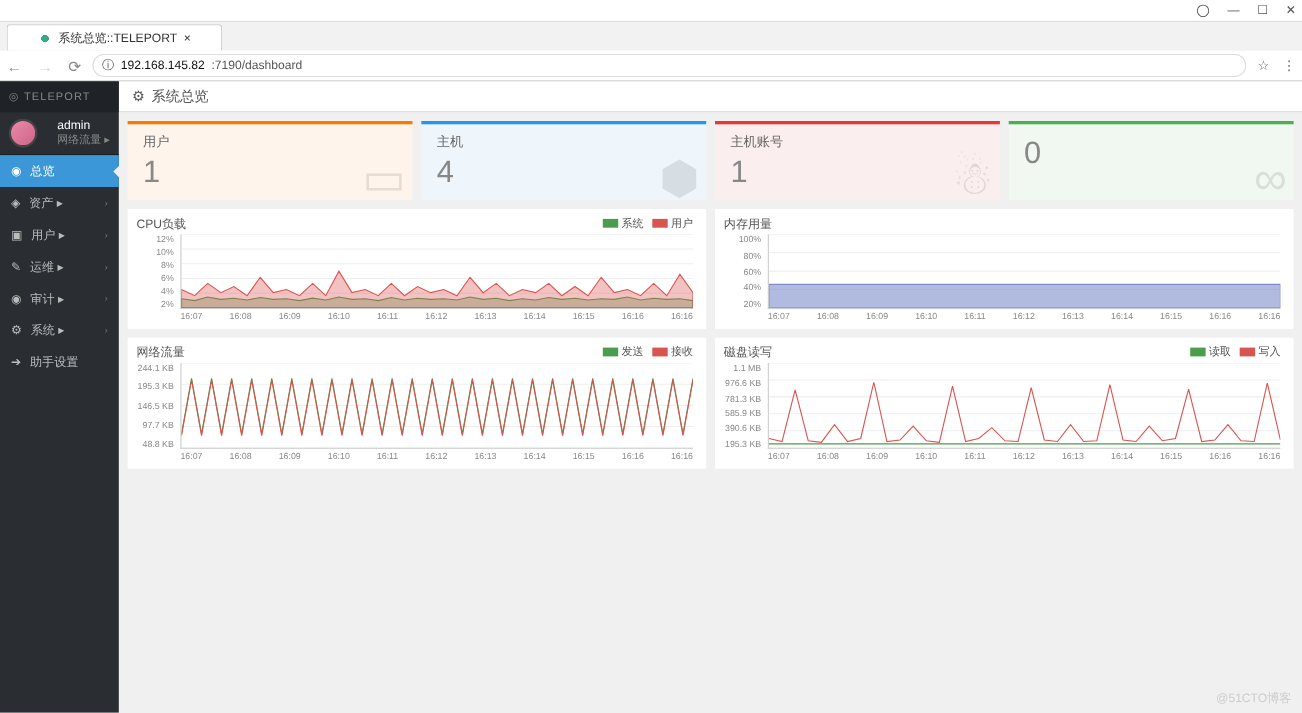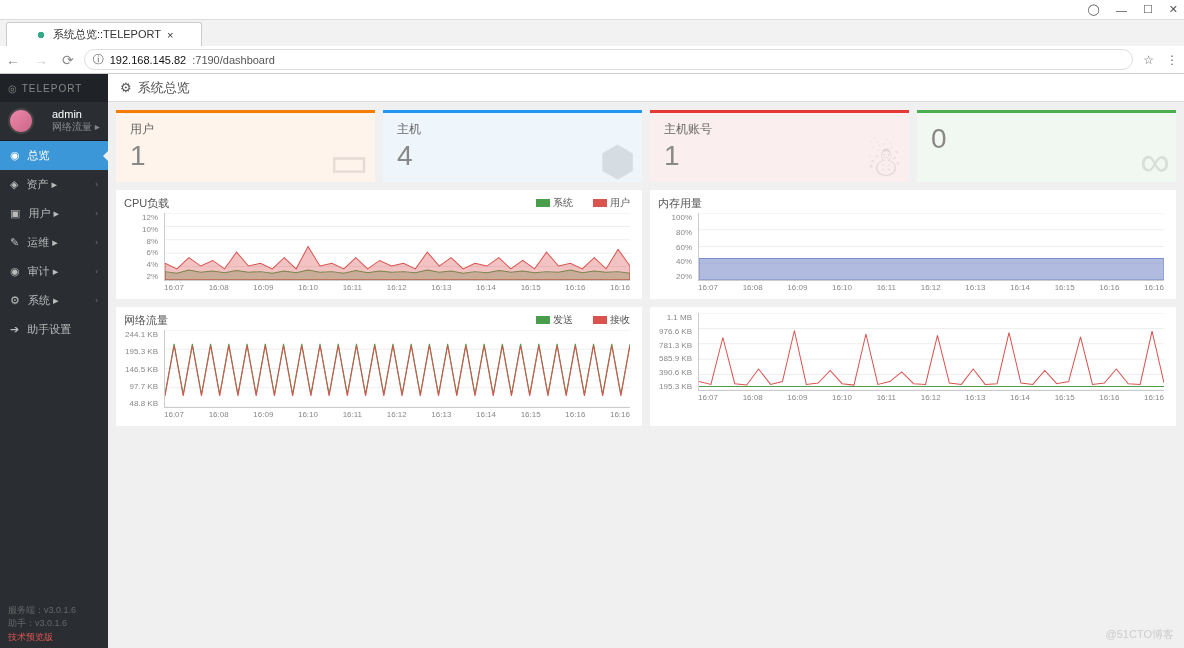--- a/index.html
+++ b/index.html
@@ -38,21 +38,21 @@
 .card.blue{border-color:#2196f3;background:#eef6fc}
 .card.red{border-color:#e53935;background:#fbeeee}
 .card.green{border-color:#4caf50;background:#f0f8f1}
 .card .label{font-size:12px;color:#666}
 .card .num{font-size:28px;color:#888;font-weight:300;margin-top:2px}
 .card .bgicon{position:absolute;right:6px;bottom:-4px;font-size:42px;opacity:.12}
 .chartrow{display:flex;gap:8px;margin-bottom:8px}
 .chartbox{flex:1;background:#fff;padding:6px 8px}
 .chartbox.w1{flex:0 0 calc(50% - 4px)}
 .ctitle{text-align:left;font-size:11px;color:#555;position:relative;margin-bottom:2px}
-.legend{position:absolute;right:4px;top:0;display:flex;gap:20px;font-size:10px}
+.legend{position:absolute;right:4px;top:0;display:flex;gap:8px;font-size:10px}
 .legend span::before{content:"";display:inline-block;width:14px;height:8px;margin-right:3px;vertical-align:middle}
 .lg-green::before{background:#4a9d4a}
 .lg-red::before{background:#d9534f}
 .chart{position:relative;height:80px}
 .chart svg{width:100%;height:100%}
 .chart.tall{height:90px}
 .yaxis{position:absolute;left:0;top:0;bottom:12px;width:38px;display:flex;flex-direction:column;justify-content:space-between;font-size:8px;color:#888;text-align:right;padding-right:4px}
 .plot{position:absolute;left:40px;right:4px;top:0;bottom:12px;border-left:1px solid #ccc;border-bottom:1px solid #ccc}
 .xaxis{position:absolute;left:40px;right:4px;bottom:0;height:10px;display:flex;justify-content:space-between;font-size:8px;color:#888}
 .grid line{stroke:#eee;stroke-width:1}
@@ -131,25 +131,20 @@
         <li>
           <span>⚙</span>
           <span>系统 ▸</span>
           <span class="arrow">›</span>
         </li>
         <li>
           <span>➔</span>
           <span>助手设置</span>
         </li>
       </ul>
-    <div class="ver">
-      <div>服务端：v3.0.1.6</div>
-      <div>助手：v3.0.1.6</div>
-      <div class="preview">技术预览版</div>
-    </div>
   </div>
 
   <div class="main">
     <div class="pageheader">
       <span>⚙</span>
       <span>系统总览</span>
     </div>
     <div class="content">
       <div class="cards" id="cards">
           <div class="card orange">
@@ -284,20 +279,24 @@
                 <span>16:12</span>
                 <span>16:13</span>
                 <span>16:14</span>
                 <span>16:15</span>
                 <span>16:16</span>
                 <span>16:16</span>
               </div>
             </div>
           </div>
         <div class="chartbox w1" id="chart-disk">
+            <div class="ctitle">磁盘读写<div class="legend">
+                <span class="lg-green">读取</span>
+                <span class="lg-red">写入</span>
+              </div></div>
             <div class="chart tall">
               <div class="yaxis">
                 <span>1.1 MB</span>
                 <span>976.6 KB</span>
                 <span>781.3 KB</span>
                 <span>585.9 KB</span>
                 <span>390.6 KB</span>
                 <span>195.3 KB</span>
               </div>
               <div class="plot"><svg viewBox="0 0 460 78" preserveAspectRatio="none">

